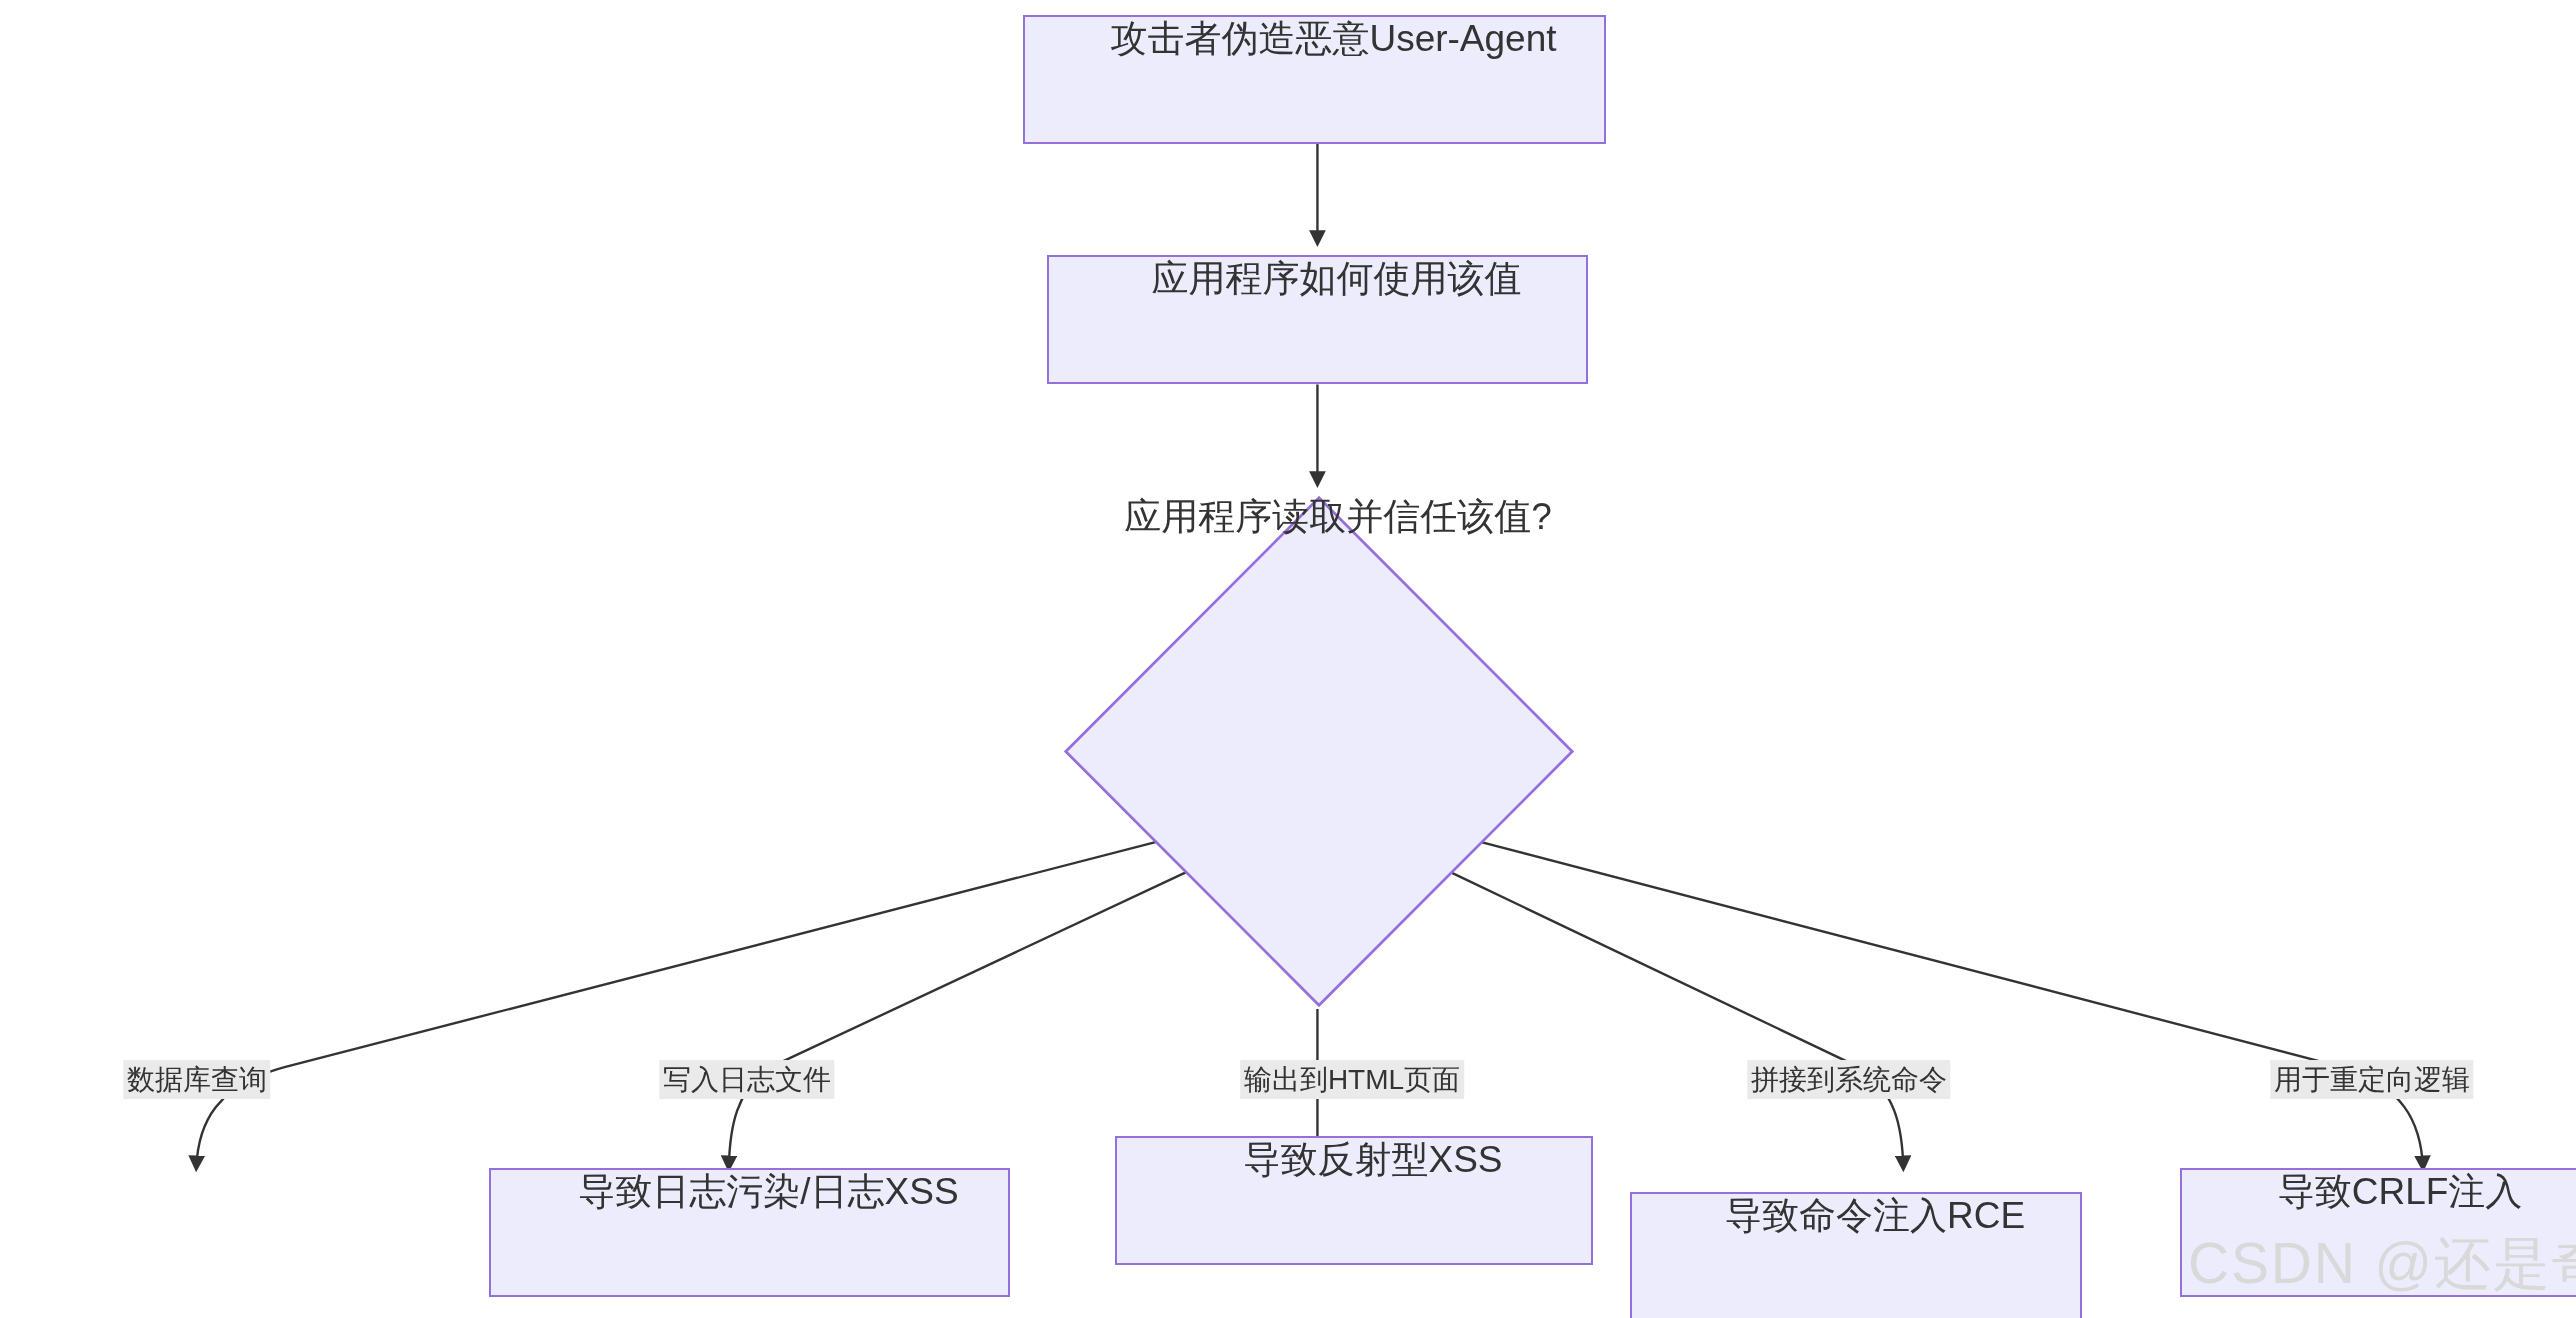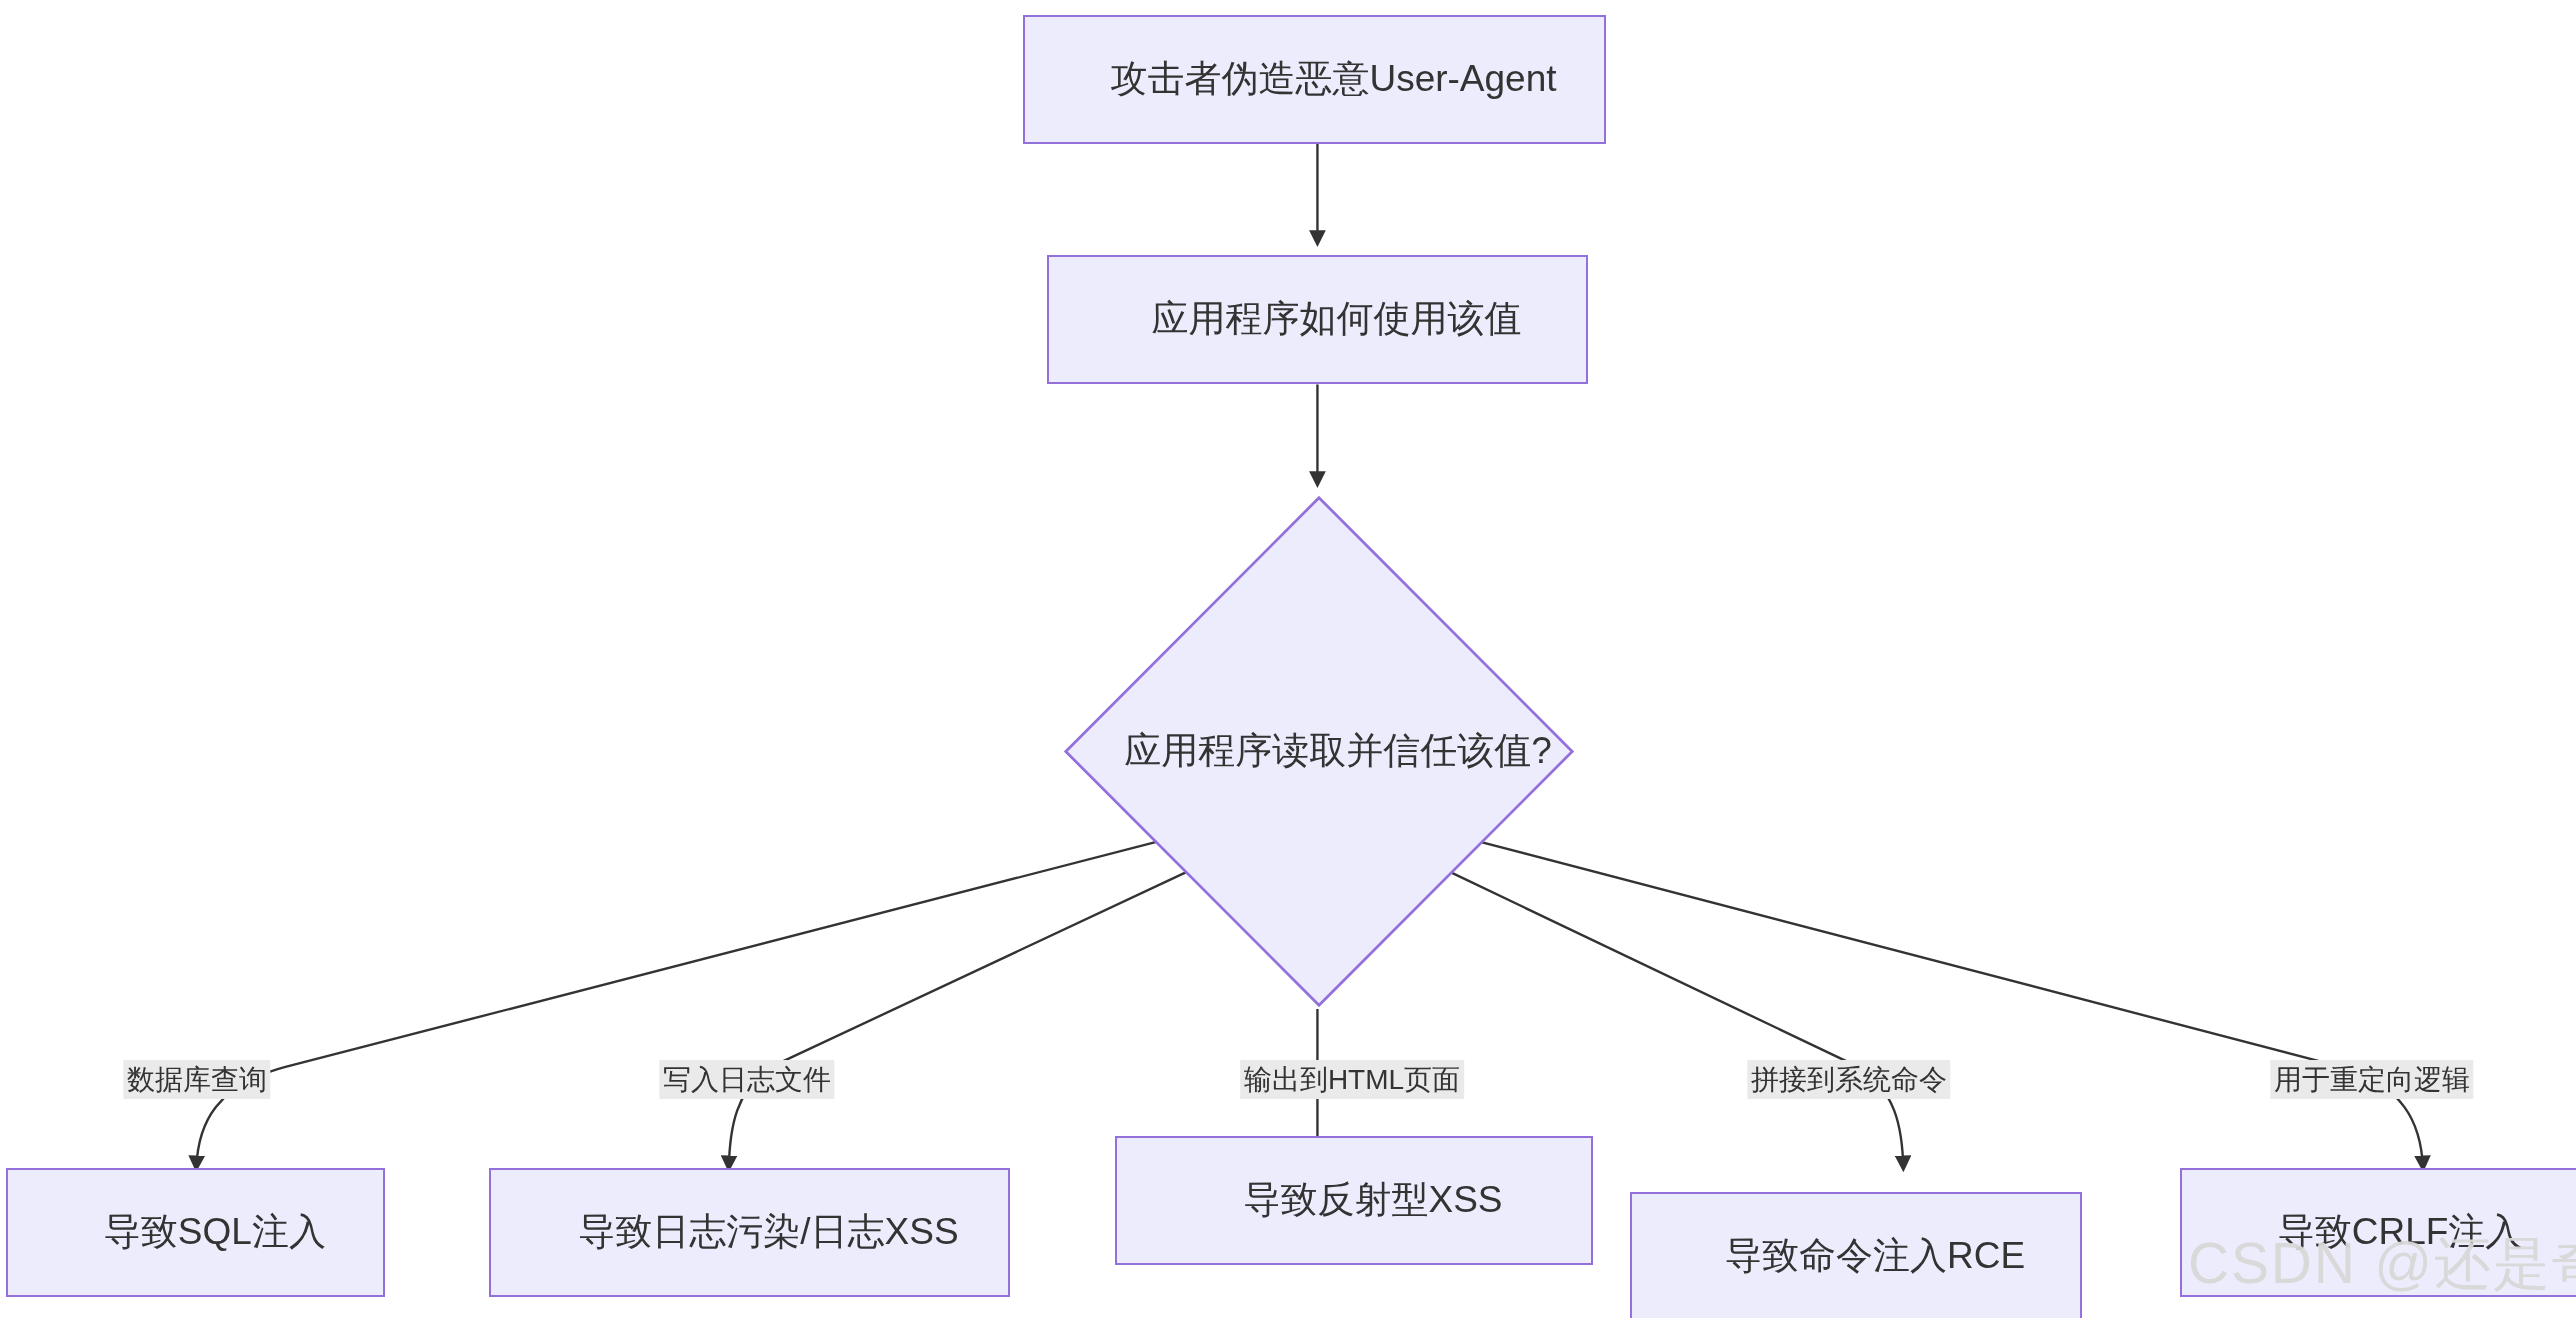--- a/index.html
+++ b/index.html
@@ -23,21 +23,20 @@
     top: 0;
     width: 2576px;
     height: 1318px;
   }
   .node {
     position: absolute;
     box-sizing: border-box;
     background: #ececfd;
     border: 2.3px solid #9370db;
     display: flex;
-    align-items: center;
     justify-content: center;
     color: #333333;
     font-size: 37px;
     line-height: 1.2;
     white-space: nowrap;
     z-index: 3;
     padding-left: 38px;
   }
   .node.diamond {
     background: transparent;
@@ -113,23 +112,20 @@
     <span>应用程序如何使用该值</span>
   </div>
 
   <div class="node diamond" style="left:1063px; top:495px; width:512px; height:513px;">
     <svg class="diamond-shape" viewBox="0 0 556 558" preserveAspectRatio="none" xmlns="http://www.w3.org/2000/svg">
       <polygon points="278,3 553,279 278,555 3,279" fill="#ececfd" stroke="#9370db" stroke-width="3"></polygon>
     </svg>
     <span class="diamond-label">应用程序读取并信任该值?</span>
   </div>
 
-  <div class="node" style="left:6.4px; top:1168px; width:379px; height:129px;">
-    <span>导致SQL注入</span>
-  </div>
 
   <div class="node" style="left:489px; top:1168px; width:521px; height:129px;">
     <span>导致日志污染/日志XSS</span>
   </div>
 
   <div class="node" style="left:1115px; top:1136px; width:478px; height:129px;">
     <span>导致反射型XSS</span>
   </div>
 
   <div class="node" style="left:1630px; top:1192px; width:452px; height:129px;">

